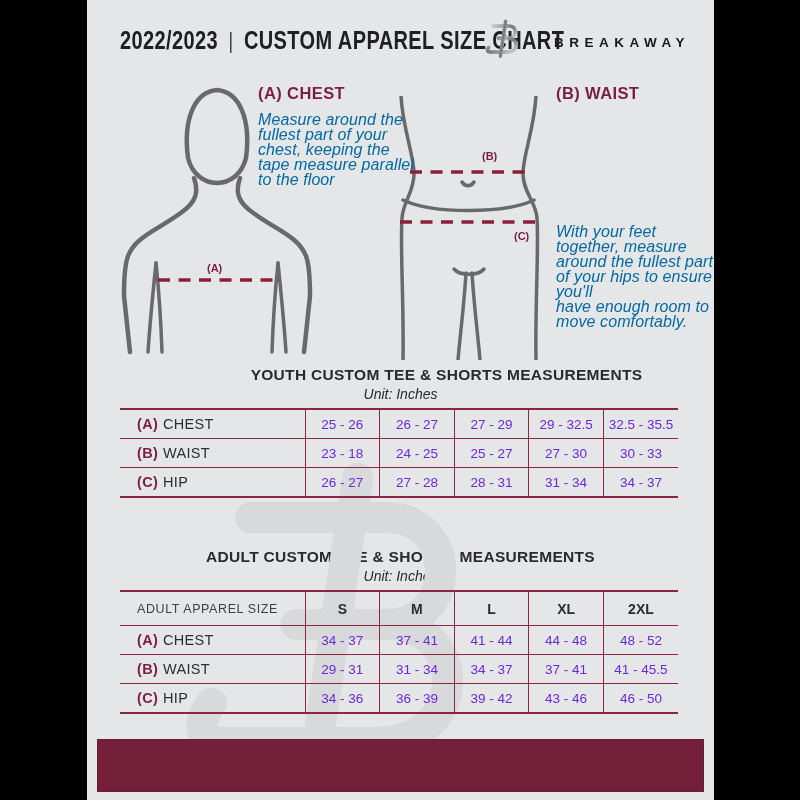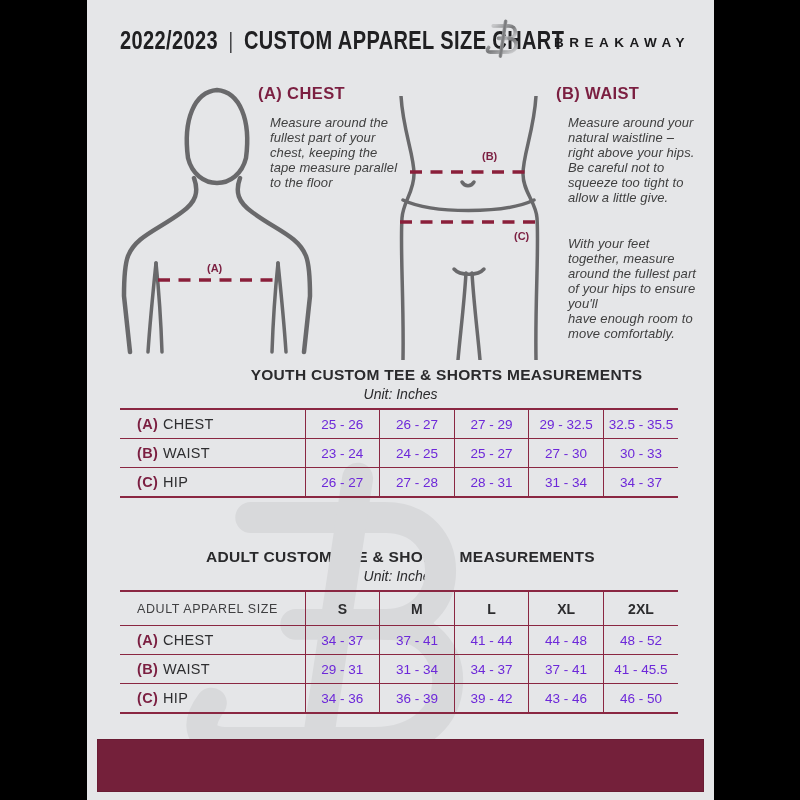--- a/index.html
+++ b/index.html
@@ -29,21 +29,21 @@
   .diag-label{font-family:"Liberation Sans",sans-serif;font-size:11px;font-weight:bold;fill:#7b1f41;}
   
   .inst{position:absolute;width:170px;}
   .inst-chest{left:171px;top:84px;}
   .inst-waist{left:469px;top:84px;width:160px;}
   .inst-hips{left:469px;top:224px;width:160px;}
   .inst h3{
     margin:0 0 9px 0;font-size:16.5px;font-weight:bold;color:#7b1f41;letter-spacing:0.4px;
   }
   .inst p{
-    margin:12px;font-style:italic;font-size:13px;line-height:15px;color:#404040;
+    margin:0;font-style:italic;font-size:16px;line-height:15px;color:#0369a1;
     white-space:pre-line;letter-spacing:0.1px;
   }
   
   .sec-title{
     position:absolute;left:0;width:627px;text-align:center;
     font-size:15.5px;font-weight:bold;color:#2a2a2c;letter-spacing:0.3px;
   }
   .sec-unit{
     position:absolute;left:0;width:627px;text-align:center;
     font-size:14px;font-style:italic;color:#2a2a2c;
@@ -133,26 +133,20 @@
   <div class="inst inst-chest">
     <h3>(A) CHEST</h3>
     <p>Measure around the
 fullest part of your
 chest, keeping the
 tape measure parallel
 to the floor</p>
   </div>
   <div class="inst inst-waist">
     <h3>(B) WAIST</h3>
-    <p>Measure around your
-natural waistline –
-right above your hips.
-Be careful not to
-squeeze too tight to
-allow a little give.</p>
   </div>
   <div class="inst inst-hips">
     <p>With your feet
 together, measure
 around the fullest part
 of your hips to ensure
 you'll
 have enough room to
 move comfortably.</p>
   </div>
@@ -180,21 +174,21 @@
     <tr>
       <td class="rowlabel"><span class="key">(A)</span><span>CHEST</span></td>
       <td>25 - 26</td>
       <td>26 - 27</td>
       <td>27 - 29</td>
       <td>29 - 32.5</td>
       <td>32.5 - 35.5</td>
     </tr>
     <tr>
       <td class="rowlabel"><span class="key">(B)</span><span>WAIST</span></td>
-      <td>23 - 24</td>
+      <td>23 - 18</td>
       <td>24 - 25</td>
       <td>25 - 27</td>
       <td>27 - 30</td>
       <td>30 - 33</td>
     </tr>
     <tr>
       <td class="rowlabel"><span class="key">(C)</span><span>HIP</span></td>
       <td>26 - 27</td>
       <td>27 - 28</td>
       <td>28 - 31</td>

